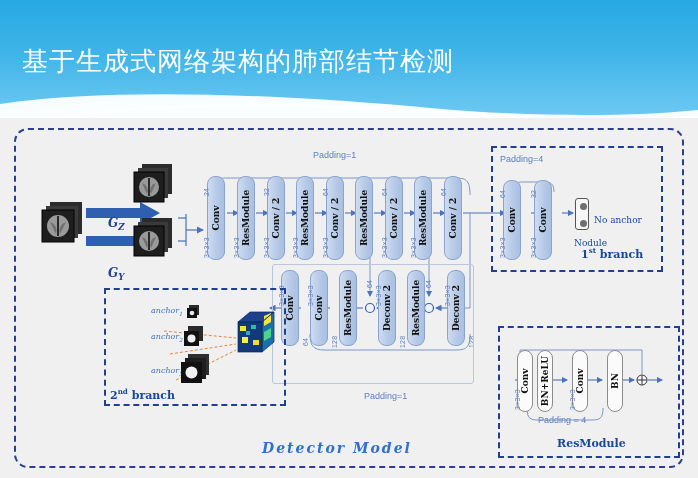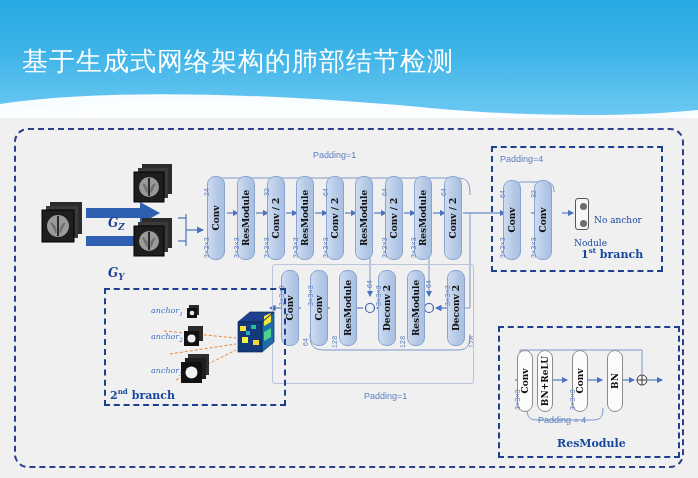--- a/index.html
+++ b/index.html
@@ -427,20 +427,21 @@
     <polygon points="30,22 37,18 37,27 30,31" fill="#4fd38c"></polygon>
     <polygon points="4,12 16,2 40,2 28,12" fill="none" stroke="#0b2a5e" stroke-width="0.7"></polygon>
     <rect x="4" y="12" width="24" height="30" fill="none" stroke="#0b2a5e" stroke-width="0.7"></rect>
     <polygon points="28,12 40,2 40,32 28,42" fill="none" stroke="#0b2a5e" stroke-width="0.7"></polygon>
   </svg>
 
   <div class="lbl-dark" style="left:110px; top:269px;">
     <span>2</span><span class="sup">nd</span>&nbsp;<span>branch</span>
   </div>
 
+  <div id="detector-title" style="left:262px; top:322px;">Detector  Model</div>
 
   <div class="dashbox" style="left:498px; top:208px; width:182px; height:132px;"></div>
 
   <div class="blk-white" style="left:517px; top:232px; width:16px; height:62px;">
     <div class="blk-txt">Conv</div>
   </div>
   <div class="anno anno-rot" style="left:514px; top:292px;">3×3×3</div>
 
   <div class="blk-white" style="left:537px; top:232px; width:16px; height:62px;">
     <div class="blk-txt">BN+ReLU</div>

